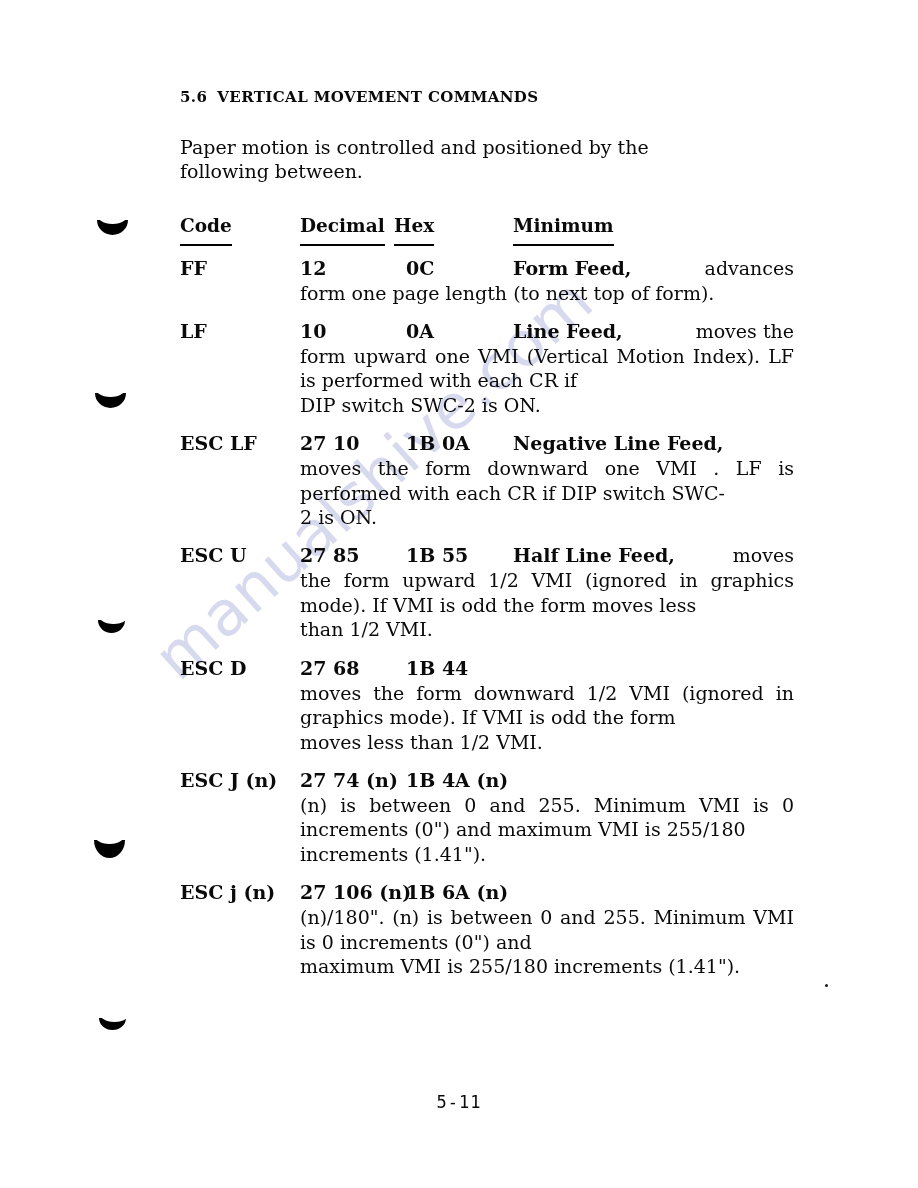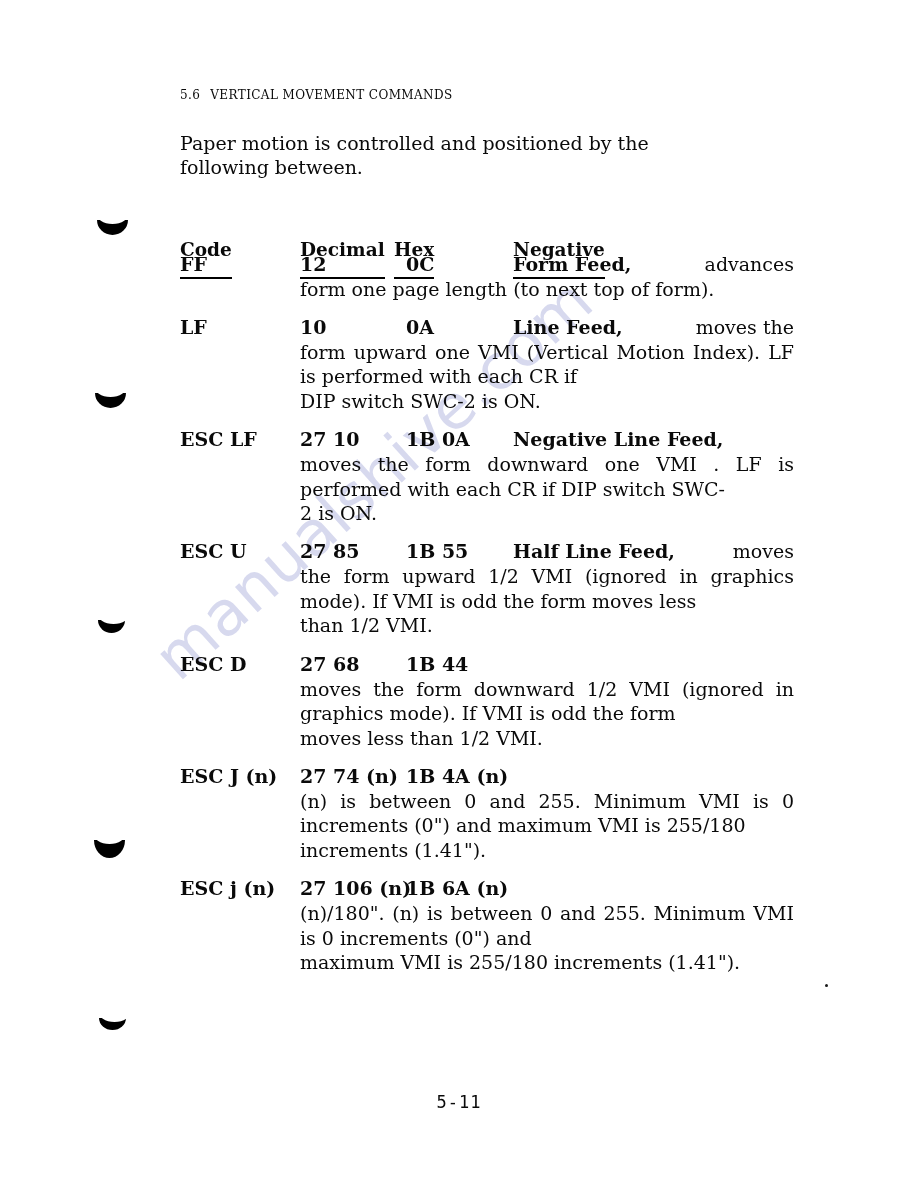--- a/index.html
+++ b/index.html
@@ -78,22 +78,22 @@
     left: 180px;
     top: 0;
     width: 614px;
     z-index: 2;
   }
 
   h1.section-title {
     margin: 0;
     padding-top: 88px;
     font-family: "DejaVu Serif", "Liberation Serif", serif;
-    font-size: 12px;
-    font-weight: normal;
+    font-size: 15px;
+    font-weight: bold;
     letter-spacing: .4px;
     white-space: nowrap;
   }
   h1.section-title .num { margin-right: 10px; }
 
   p.intro {
     margin: 0;
     padding-top: 29px;
     font-size: 19px;
     line-height: 1.28;
@@ -112,23 +112,22 @@
   .head-row {
     position: relative;
     height: 26px;
     font-size: 18.5px;
     font-weight: bold;
   }
   .head-row span {
     position: absolute;
     top: 0;
     border-bottom: 2px solid #000;
-    padding-bottom: 18px;
+    padding-bottom: 9px;
     line-height: 1.05;
-    margin-top: 28px;
   }
   .head-row .h-code     { left: 0px; }
   .head-row .h-decimal  { left: 120px; }
   .head-row .h-hex      { left: 214px; }
   .head-row .h-function { left: 333px; }
 
   .entry {
     position: relative;
     margin-top: 14px;
     font-size: 19px;
@@ -207,21 +206,21 @@
       <span>Paper  motion  is  controlled  and  positioned  by  the</span>
       <span class="lastline">following between.</span>
     </p>
 
     <div class="cmd-table">
 
       <div class="head-row">
         <span class="h-code">Code</span>
         <span class="h-decimal">Decimal</span>
         <span class="h-hex">Hex</span>
-        <span class="h-function">Negative</span>
+        <span class="h-function">Minimum</span>
       </div>
 
       <div class="entry">
         <div class="first-line">
           <span class="col c-code">FF</span>
           <span class="col c-decimal">12</span>
           <span class="col c-hex">0C</span>
           <span class="fl-justified">
             <span class="bold">Form   Feed,</span>
             <span class="reg">advances</span>

